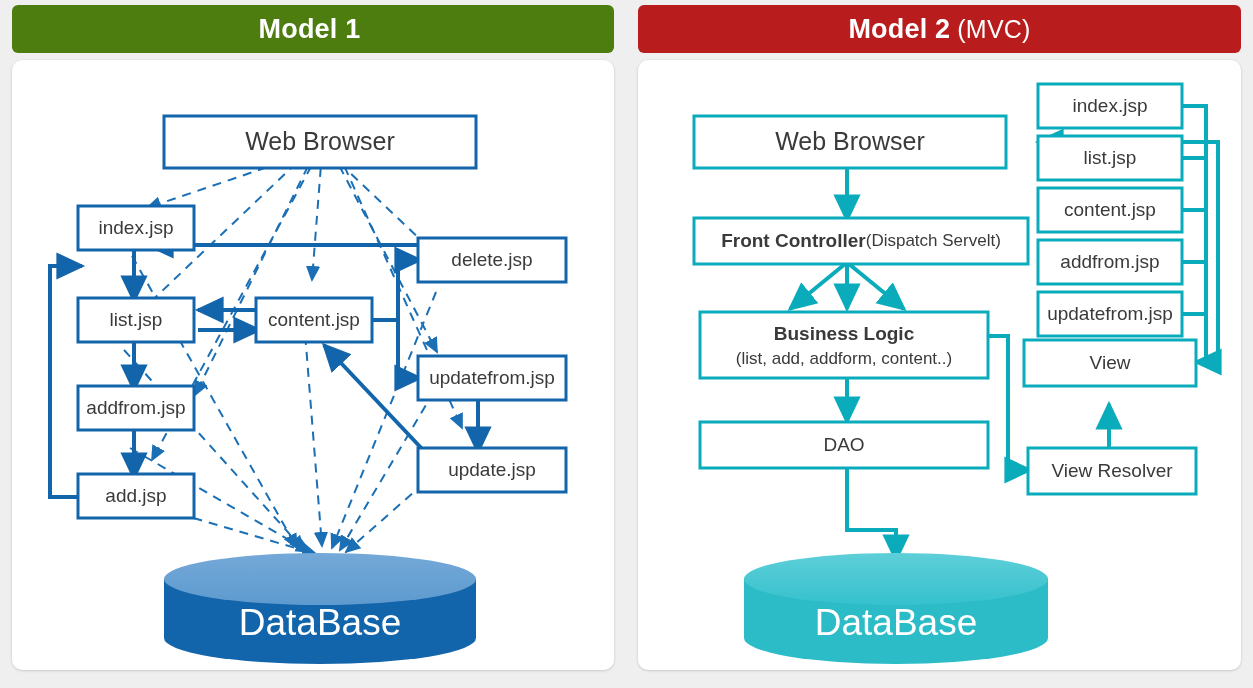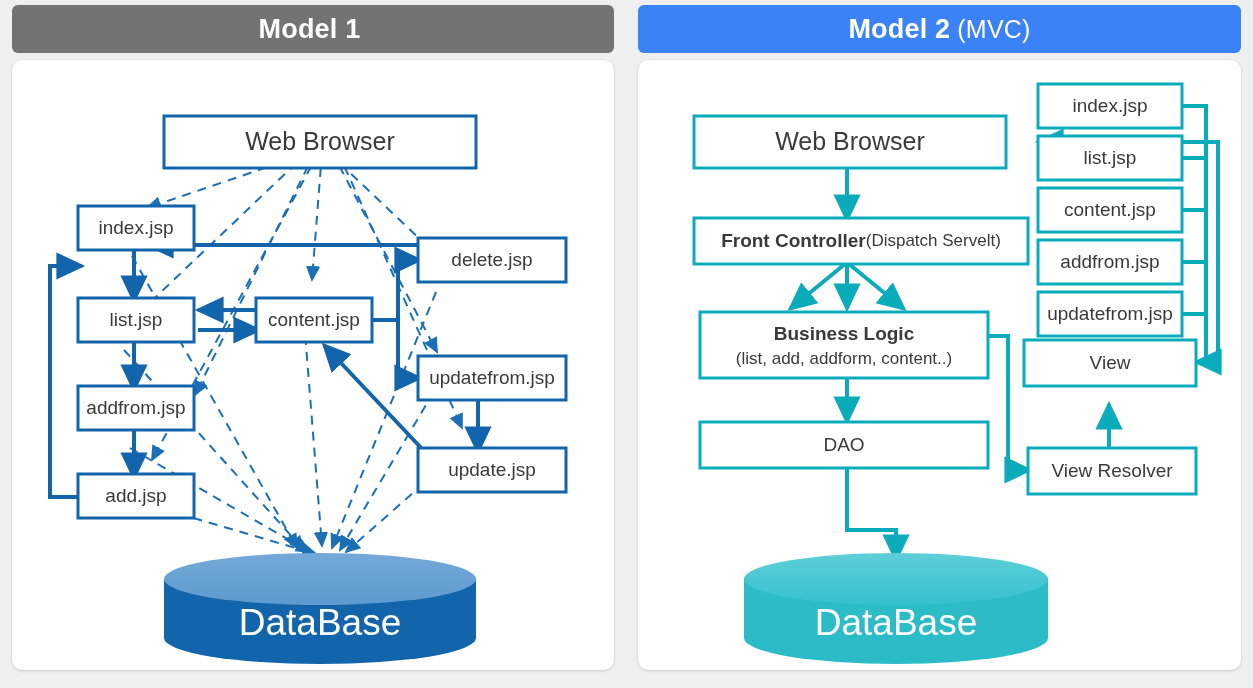--- a/index.html
+++ b/index.html
@@ -16,22 +16,22 @@
   .panel.right{left:626px;width:627px;}
 
   .panel-header{
     position:absolute;left:12px;right:12px;top:5px;height:48px;
     border-radius:6px;
     display:flex;align-items:center;justify-content:center;
     color:#ffffff;
     font-size:27px;
     letter-spacing:.2px;
   }
-  .panel.left .panel-header{background:#737373;}
-  .panel.right .panel-header{background:#3b82f6;}
+  .panel.left .panel-header{background:#4d7c0f;}
+  .panel.right .panel-header{background:#b91c1c;}
   .hdr-main{font-weight:bold;}
   .hdr-sub{font-weight:normal;font-size:25px;margin-left:7px;}
 
   .panel-body{
     position:absolute;left:12px;right:12px;top:60px;bottom:18px;
     background:#ffffff;
     border-radius:10px;
     box-shadow:0 1px 3px rgba(0,0,0,.14), 0 0 0 .5px rgba(0,0,0,.03);
     overflow:hidden;
   }

